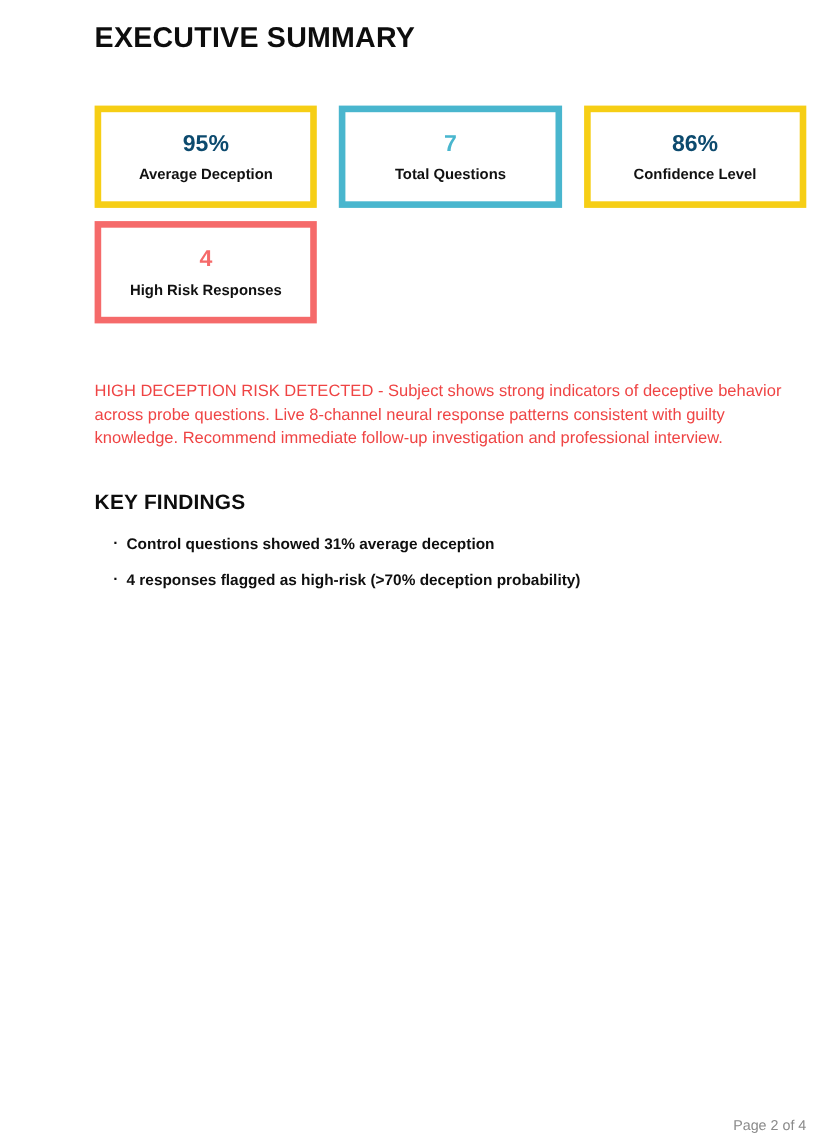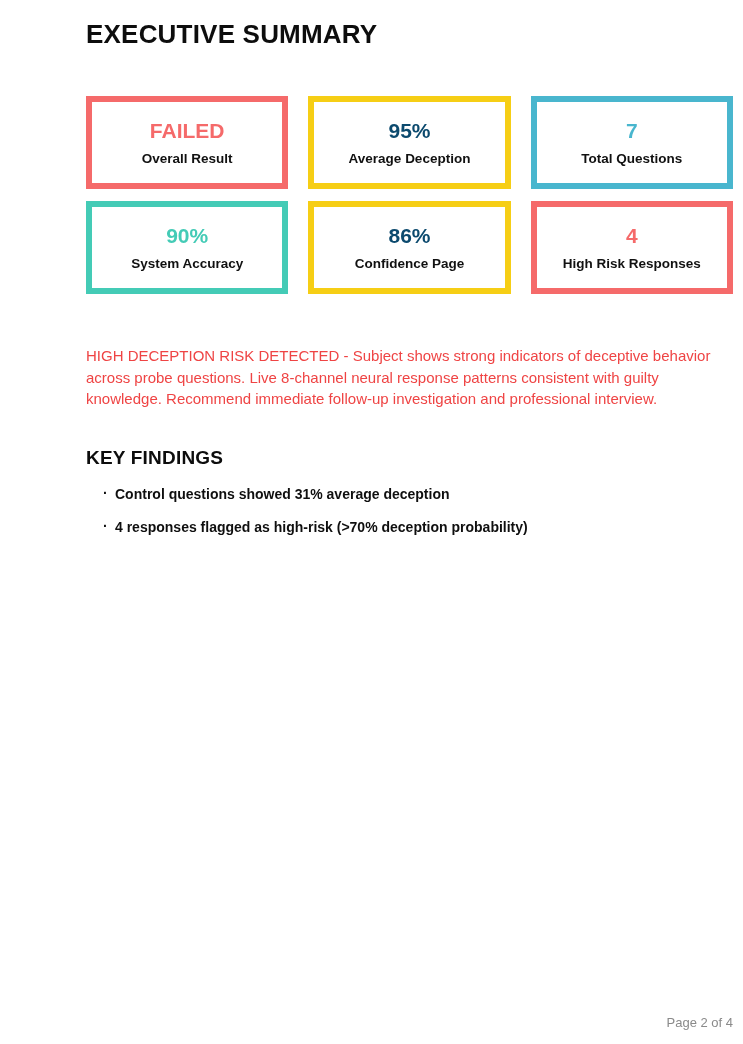--- a/index.html
+++ b/index.html
@@ -114,39 +114,31 @@
 </style>
 </head>
 <body>
 
 <div class="page">
   <div class="content">
 
     <h1 class="doc-title">EXECUTIVE SUMMARY</h1>
 
     <div class="stats-grid">
-      <div class="stat-card" data-color="coral">
-        <div class="stat-value">FAILED</div>
-        <div class="stat-label">Overall Result</div>
-      </div>
       <div class="stat-card" data-color="yellow">
         <div class="stat-value">95%</div>
         <div class="stat-label">Average Deception</div>
       </div>
       <div class="stat-card" data-color="blue-teal">
         <div class="stat-value">7</div>
         <div class="stat-label">Total Questions</div>
       </div>
-      <div class="stat-card" data-color="green-teal">
-        <div class="stat-value">90%</div>
-        <div class="stat-label">System Accuracy</div>
-      </div>
       <div class="stat-card" data-color="yellow">
         <div class="stat-value">86%</div>
-        <div class="stat-label">Confidence Page</div>
+        <div class="stat-label">Confidence Level</div>
       </div>
       <div class="stat-card" data-color="coral">
         <div class="stat-value">4</div>
         <div class="stat-label">High Risk Responses</div>
       </div>
     </div>
 
     <div class="section-assessment">
       <p class="assessment-body">HIGH DECEPTION RISK DETECTED - Subject shows strong indicators of deceptive behavior across probe questions. Live 8-channel neural response patterns consistent with guilty knowledge. Recommend immediate follow-up investigation and professional interview.</p>
     </div>

